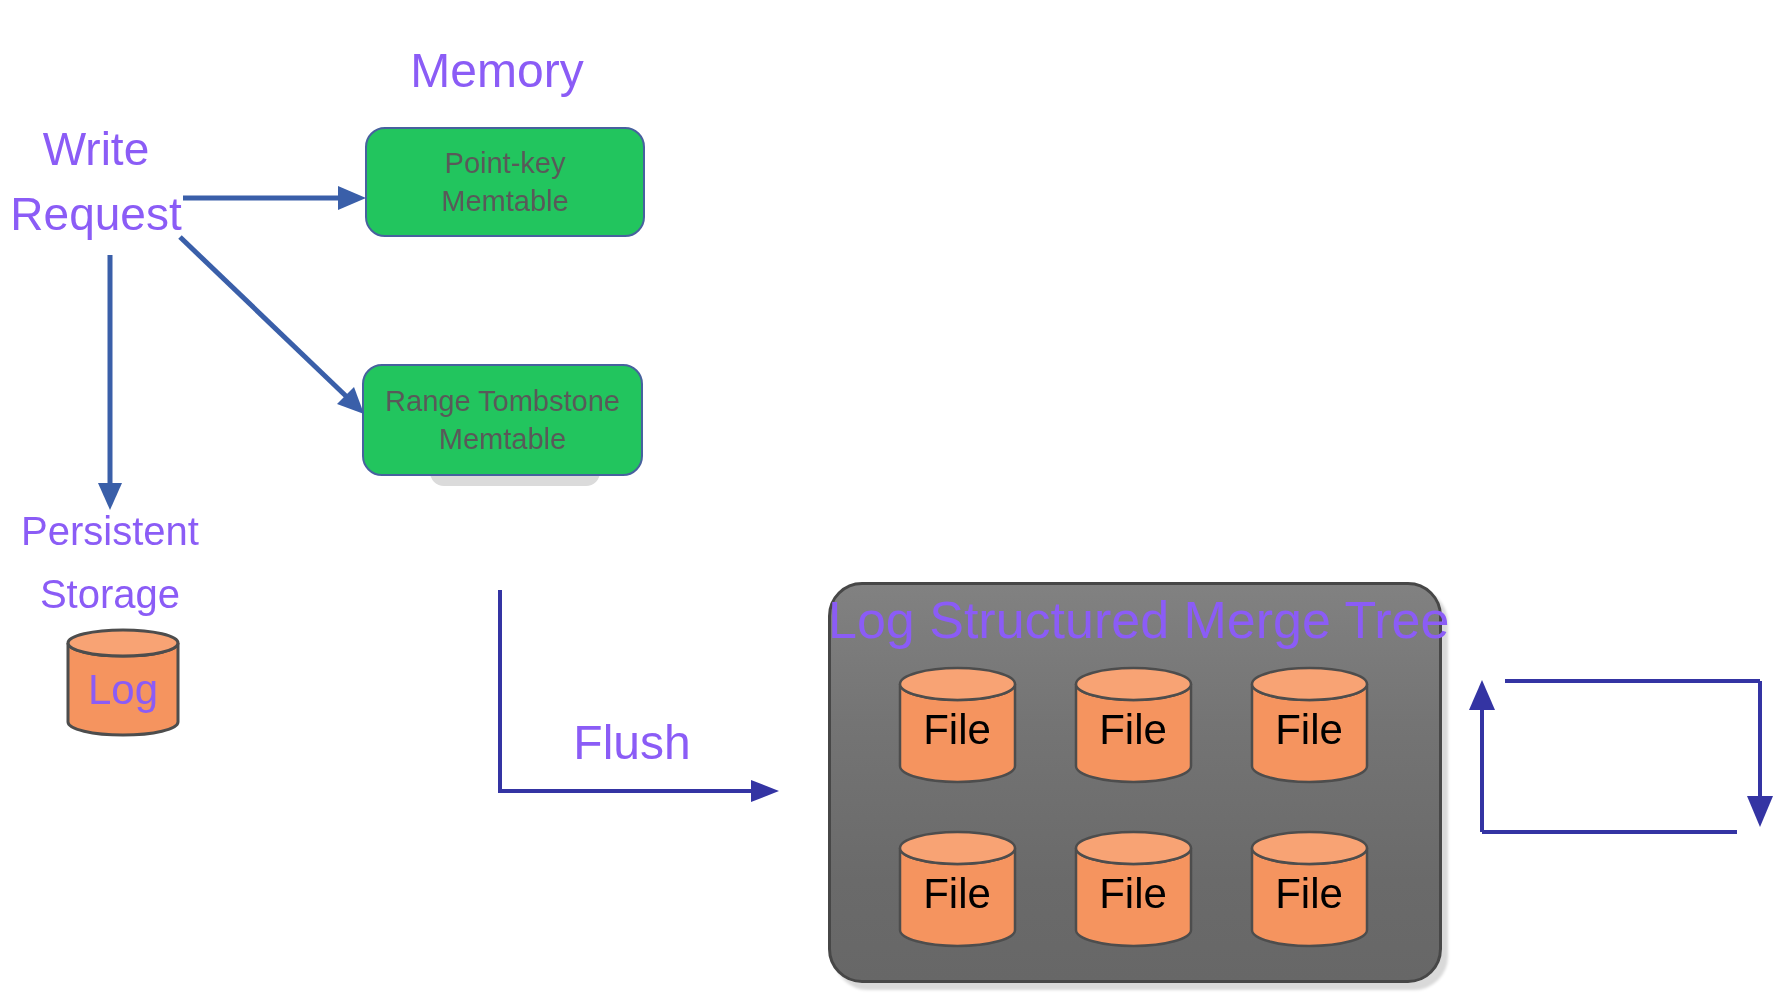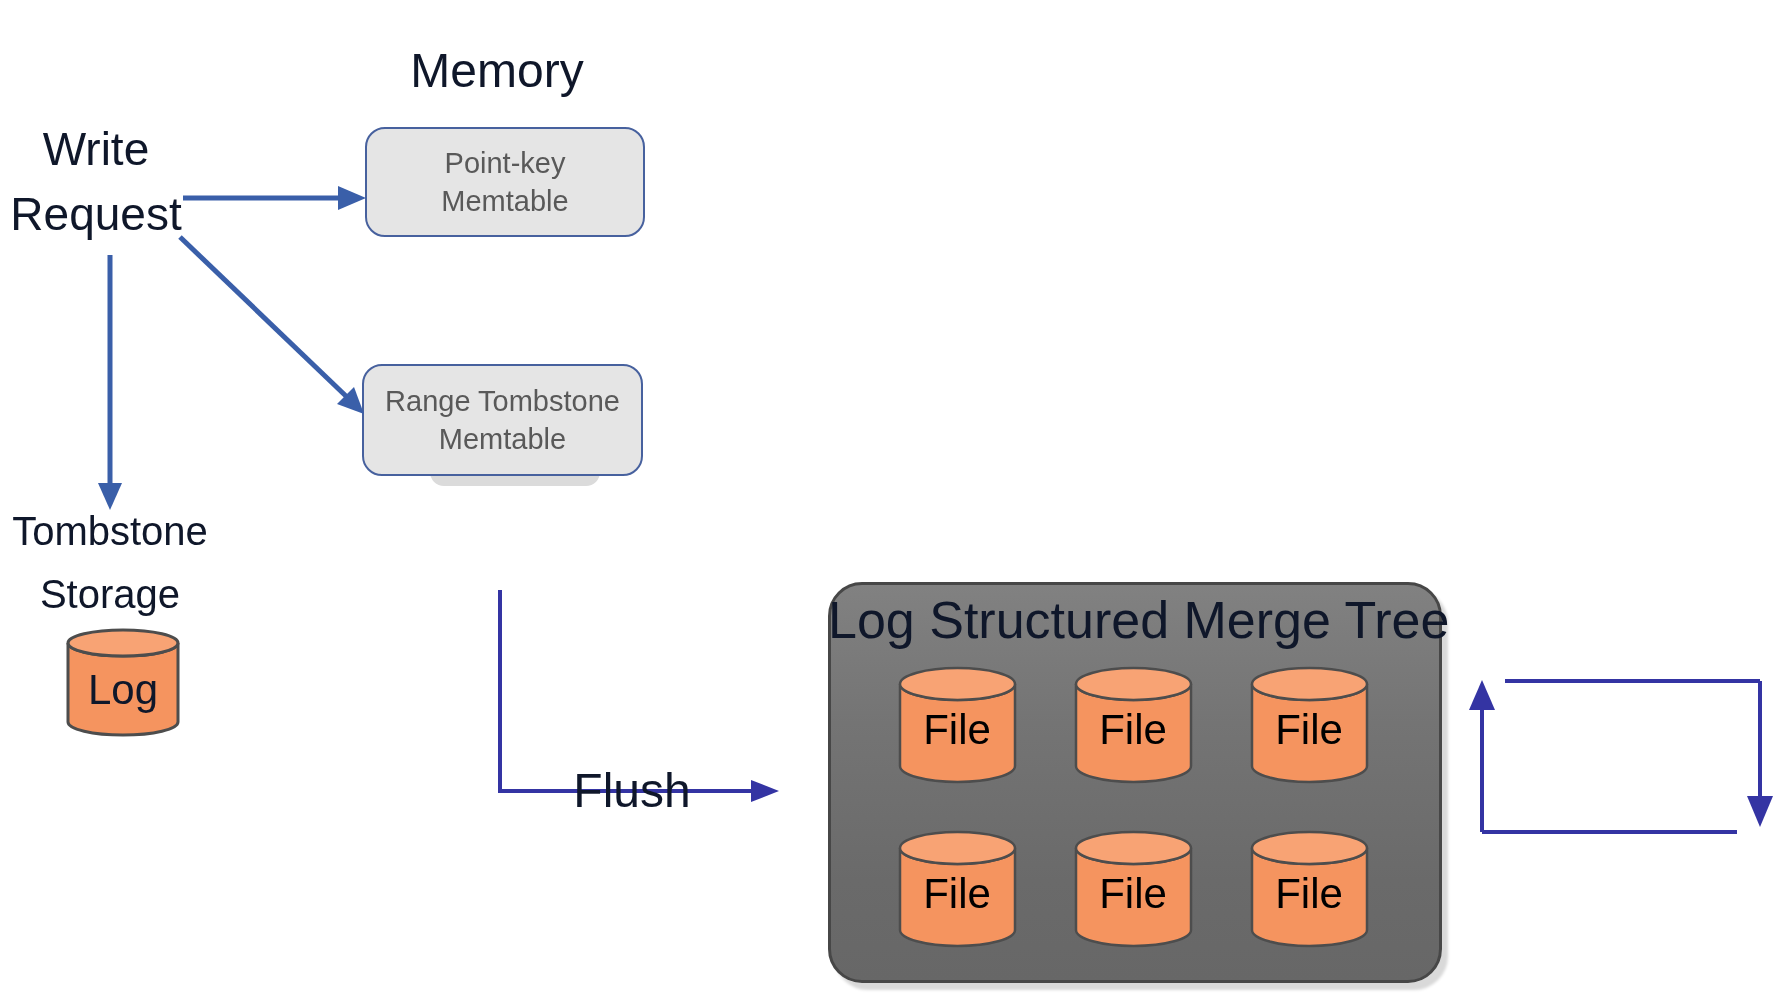--- a/index.html
+++ b/index.html
@@ -19,21 +19,21 @@
   .memtable-shadow {
     position: absolute;
     left: 430px; top: 458px; width: 170px; height: 28px;
     border-radius: 14px;
     background: #DBDBDB;
     z-index: 0;
   }
   .memtable {
     position: absolute;
     box-sizing: border-box;
-    background: #e5e5e5;
+    background: #22c55e;
     border: 2px solid #47619E;
     border-radius: 20px;
     display: flex;
     flex-direction: column;
     align-items: center;
     justify-content: center;
     z-index: 1;
   }
   #memtable-point-key  { left: 365px; top: 127px; width: 280px; height: 110px; }
   #memtable-range      { left: 362px; top: 364px; width: 281px; height: 112px; }
@@ -57,28 +57,28 @@
   svg.connectors {
     position: absolute;
     left: 0; top: 0;
     z-index: 2;
   }
   
   .label {
     position: absolute;
     z-index: 3;
     text-align: center;
-    color: #0f172a;
+    color: #8b5cf6;
     white-space: nowrap;
   }
   #memory-label      { left: 377px;  top: 42px;  width: 240px; font-size: 48px; line-height: 58px; }
   #write-request     { left: 3px;    top: 117px; width: 186px; font-size: 46px; line-height: 65px; }
   #persistent-label  { left: 7px;    top: 500px; width: 206px; font-size: 40px; line-height: 63px; }
   #log-label         { left: 73px;   top: 666px; width: 100px; font-size: 42px; line-height: 48px; }
-  #flush-label       { left: 532px;  top: 716px; width: 200px; font-size: 48px; line-height: 54px; margin-top: 48px; }
+  #flush-label       { left: 532px;  top: 716px; width: 200px; font-size: 48px; line-height: 54px; }
   #compaction-label  { left: 1500px; top: 719px; width: 250px; font-size: 44px; line-height: 52px; }
   #lsm-title         { left: 828px;  top: 594px; width: 614px; font-size: 52px; line-height: 52px; }
   .file-label {
     position: absolute;
     z-index: 3;
     width: 120px;
     text-align: center;
     font-size: 42px;
     line-height: 52px;
     color: #000000;
@@ -151,21 +151,21 @@
   </svg>
 
   <div class="label" id="memory-label">Memory</div>
 
   <div class="label" id="write-request">
     <div>Write</div>
     <div>Request</div>
   </div>
 
   <div class="label" id="persistent-label">
-    <div>Tombstone</div>
+    <div>Persistent</div>
     <div>Storage</div>
   </div>
 
   <div class="label" id="log-label">Log</div>
 
   <div class="label" id="flush-label">Flush</div>
 
 
   <div class="label" id="lsm-title">Log Structured Merge Tree</div>
 

